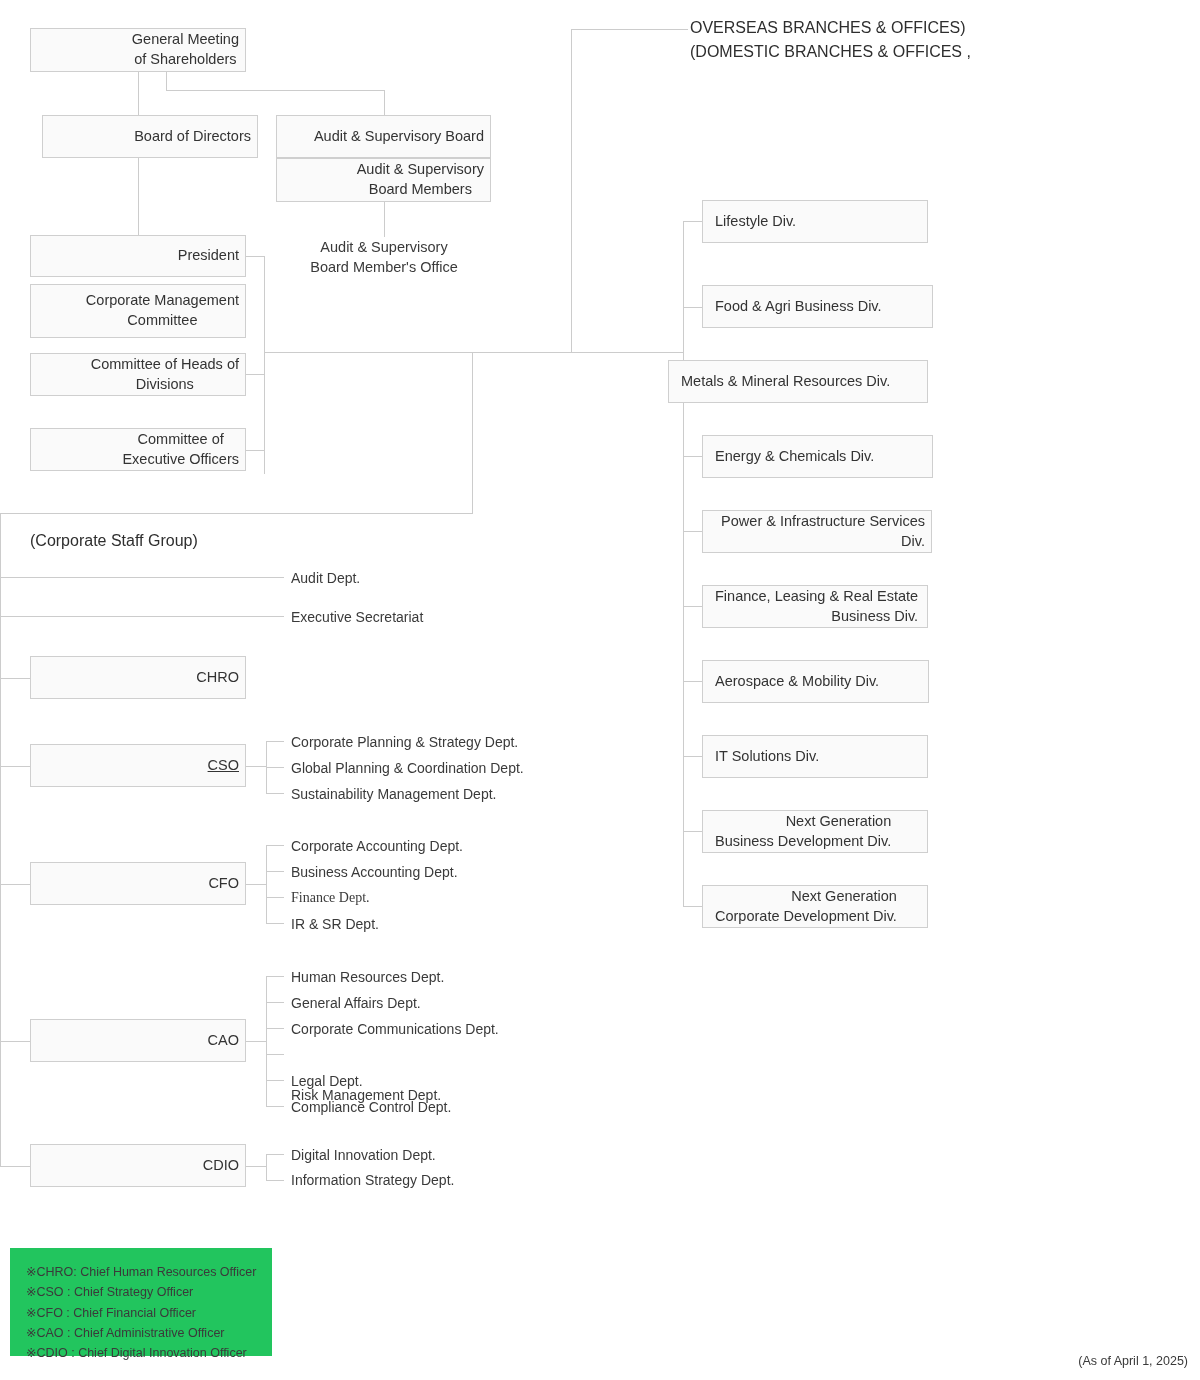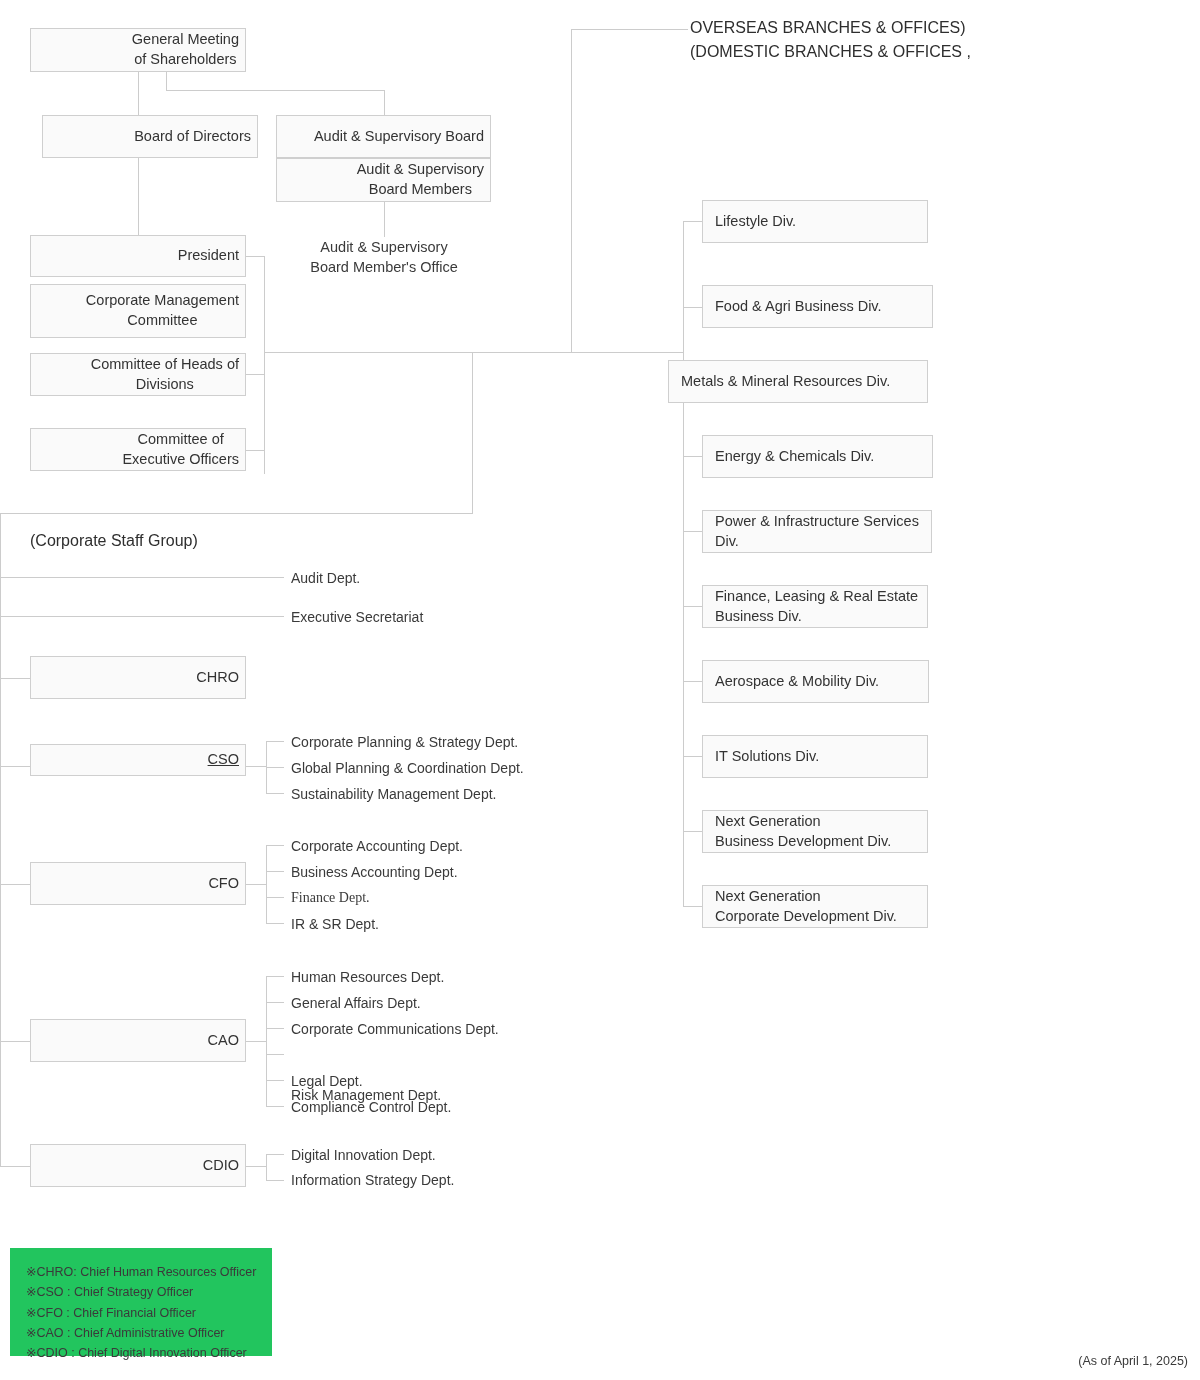--- a/index.html
+++ b/index.html
@@ -25,21 +25,21 @@
     align-items:center;
     justify-content:flex-end;
     text-align:center;
     font-size:14.5px;
     line-height:1.35;
     color:#333;
     padding:2px 6px;
   }
   .box.left-align{
     justify-content:flex-start;
-    text-align:left;
+    text-align:right;
     padding-left:12px;
   }
   
   .ln{position:absolute;background:#cccccc;}
   .lnh{height:1px;}
   .lnv{width:1px;}
   
   .txt{
     position:absolute;
     font-size:14.5px;
@@ -254,21 +254,21 @@
 
   <div class="ln lnh" style="left:0px; top:616px; width:284px;"></div>
   <div class="dept" style="left:291px; top:608px;">Executive Secretariat</div>
 
   <div class="ln lnh" style="left:0px; top:678px; width:31px;"></div>
   <div class="box" style="left:30px; top:656px; width:216px; height:43px;">
     <span>CHRO</span>
   </div>
 
   <div class="ln lnh" style="left:0px; top:766px; width:31px;"></div>
-  <div class="box" style="left:30px; top:744px; width:216px; height:32px;text-decoration:underline;">
+  <div class="box" style="left:30px; top:744px; width:216px; height:43px;text-decoration:underline;">
     <span>CSO</span>
   </div>
   <div class="ln lnh" style="left:246px; top:766px; width:21px;"></div>
   <div class="ln lnv" style="left:266px; top:741px; height:52px;"></div>
   <div class="ln lnh" style="left:266px; top:741px; width:18px;"></div>
   <div class="dept" style="left:291px; top:733px;">Corporate Planning &amp; Strategy Dept.</div>
   <div class="ln lnh" style="left:266px; top:767px; width:18px;"></div>
   <div class="dept" style="left:291px; top:759px;">Global Planning &amp; Coordination Dept.</div>
   <div class="ln lnh" style="left:266px; top:793px; width:18px;"></div>
   <div class="dept" style="left:291px; top:785px;">Sustainability Management Dept.</div>

